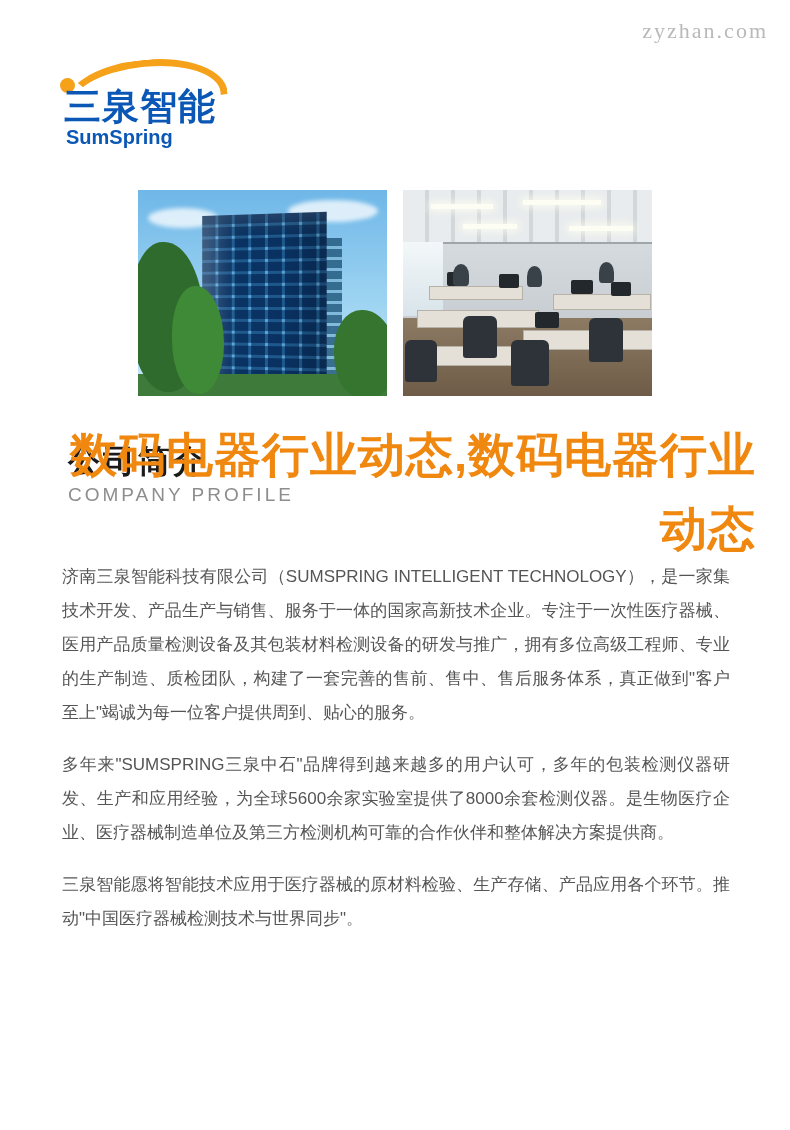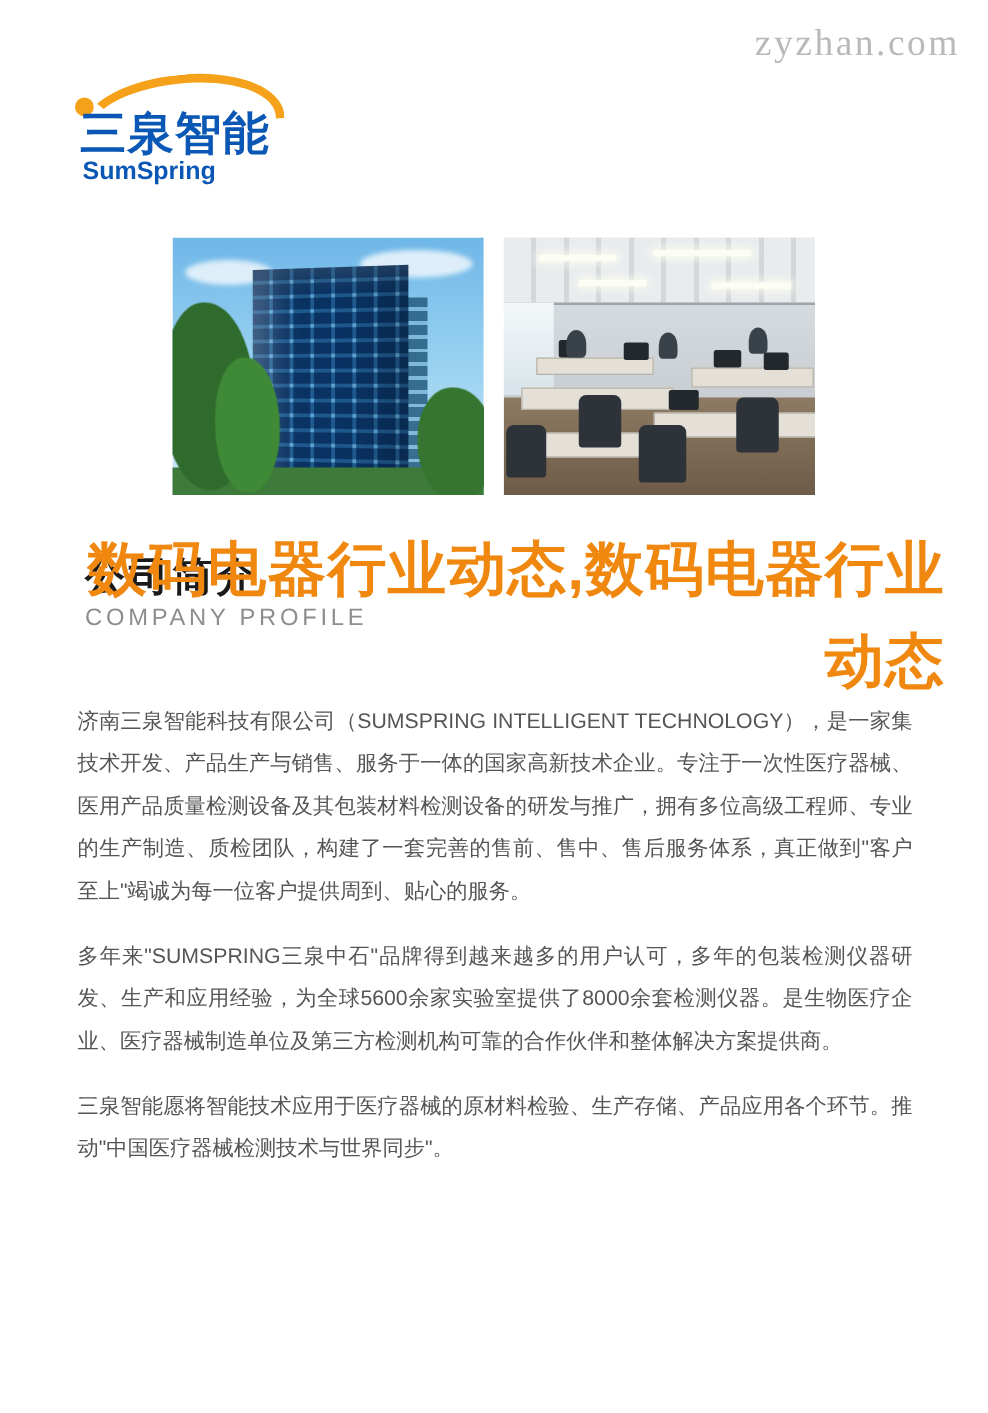--- a/index.html
+++ b/index.html
@@ -13,21 +13,21 @@
     font-family: "Liberation Sans", sans-serif;
     position: relative;
     overflow: hidden;
   }
 
   
   .watermark {
     position: absolute;
     top: 18px;
     right: 22px;
-    font-size: 30px;
+    font-size: 22px;
     color: #b9b9b9;
     letter-spacing: 2px;
     font-family: "Liberation Serif", serif;
   }
 
   
   .logo-block {
     position: absolute;
     top: 58px;
     left: 56px;

